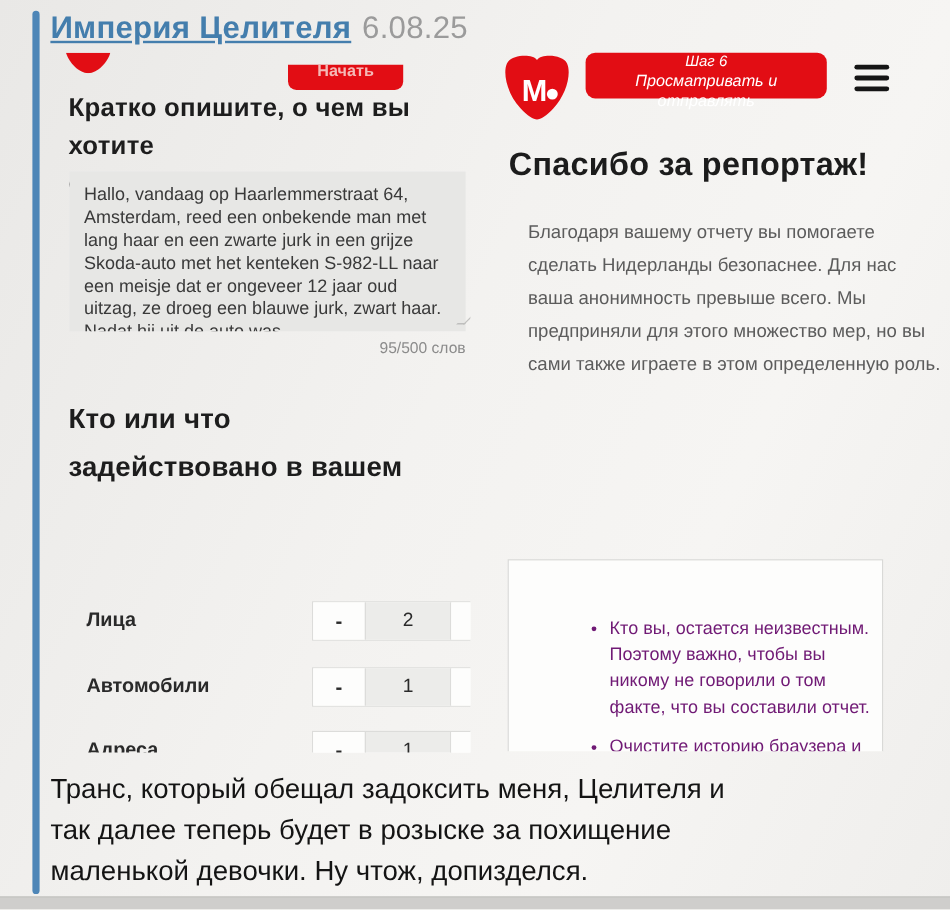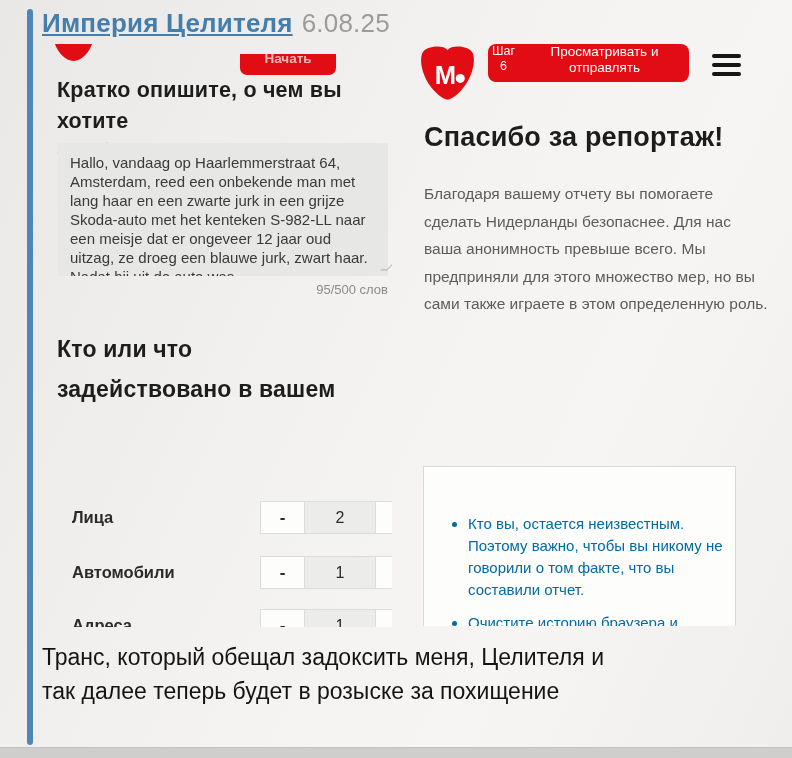--- a/index.html
+++ b/index.html
@@ -83,48 +83,48 @@
   .row-lica{top:424px;} .row-auto{top:479px;} .row-addr{top:532px;}
 
   
   .screen-right{
     position:absolute;left:400px;top:42px;width:392px;height:584px;overflow:hidden;
   }
   .app-logo{position:absolute;left:18px;top:2px;width:59px;height:57px;}
   .step-btn-red{
     position:absolute;left:88px;top:2px;width:201px;height:38px;
     background:#e20d14;border-radius:8px;color:#ffffff;text-align:center;
-    display:flex;flex-direction:row;justify-content:space-between;gap:1px;
+    display:flex;flex-direction:column;justify-content:space-between;gap:1px;font-style:italic;
   }
   .step-btn-red .btn-line1{font-size:12.5px;line-height:15px;}
   .step-btn-red .btn-line2{font-size:13.5px;line-height:16px;}
   .hamburger{position:absolute;left:312px;top:12px;width:29px;height:23px;cursor:pointer;}
   .hamburger i{
     display:block;height:4px;background:#151515;border-radius:2px;margin-bottom:5px;
   }
   .thanks-title{
     position:absolute;left:24px;top:80px;width:360px;
     font-size:27px;font-weight:bold;color:#1c1c1c;letter-spacing:.2px;
   }
   .thanks-text{
-    position:absolute;left:24px;top:138px;width:348px;
+    position:absolute;left:40px;top:138px;width:348px;
     font-size:15.5px;line-height:27.5px;color:#5c5c5c;
   }
   .cando-title{
     position:absolute;left:24px;top:342px;width:340px;
     font-size:25px;font-weight:bold;color:#1c1c1c;line-height:34px;letter-spacing:.2px;
   }
   .tips-box{
     position:absolute;left:23px;top:424px;width:313px;height:220px;
     background:#fdfdfc;border:1px solid #d9d9d7;
     padding:46px 10px 0 26px;box-sizing:border-box;
   }
   .tips-box ul{margin:0;padding:0 0 0 18px;}
   .tips-box li{
-    font-size:15px;line-height:22px;color:#0369a1;margin-bottom:11px;
+    font-size:15px;line-height:22px;color:#701a75;margin-bottom:11px;margin-left:40px;
   }
 
   
   .caption{
     position:absolute;left:42px;top:640px;width:720px;
     font-size:23px;line-height:34px;color:#141414;
   }
 </style>
 </head>
 <body>
@@ -218,16 +218,17 @@
       <ul>
         <li>Кто вы, остается неизвестным. Поэтому важно, чтобы вы никому не говорили о том факте, что вы составили отчет.</li>
         <li>Очистите историю браузера и файлы cookie.</li>
       </ul>
     </div>
   </div>
 
   <div class="caption">
     <div>Транс, который обещал задоксить меня, Целителя и</div>
     <div>так далее теперь будет в розыске за похищение</div>
+    <div>маленькой девочки. Ну чтож, допизделся.</div>
   </div>
 
   <div class="bottom-strip"></div>
 </div>
 
 </body></html>

